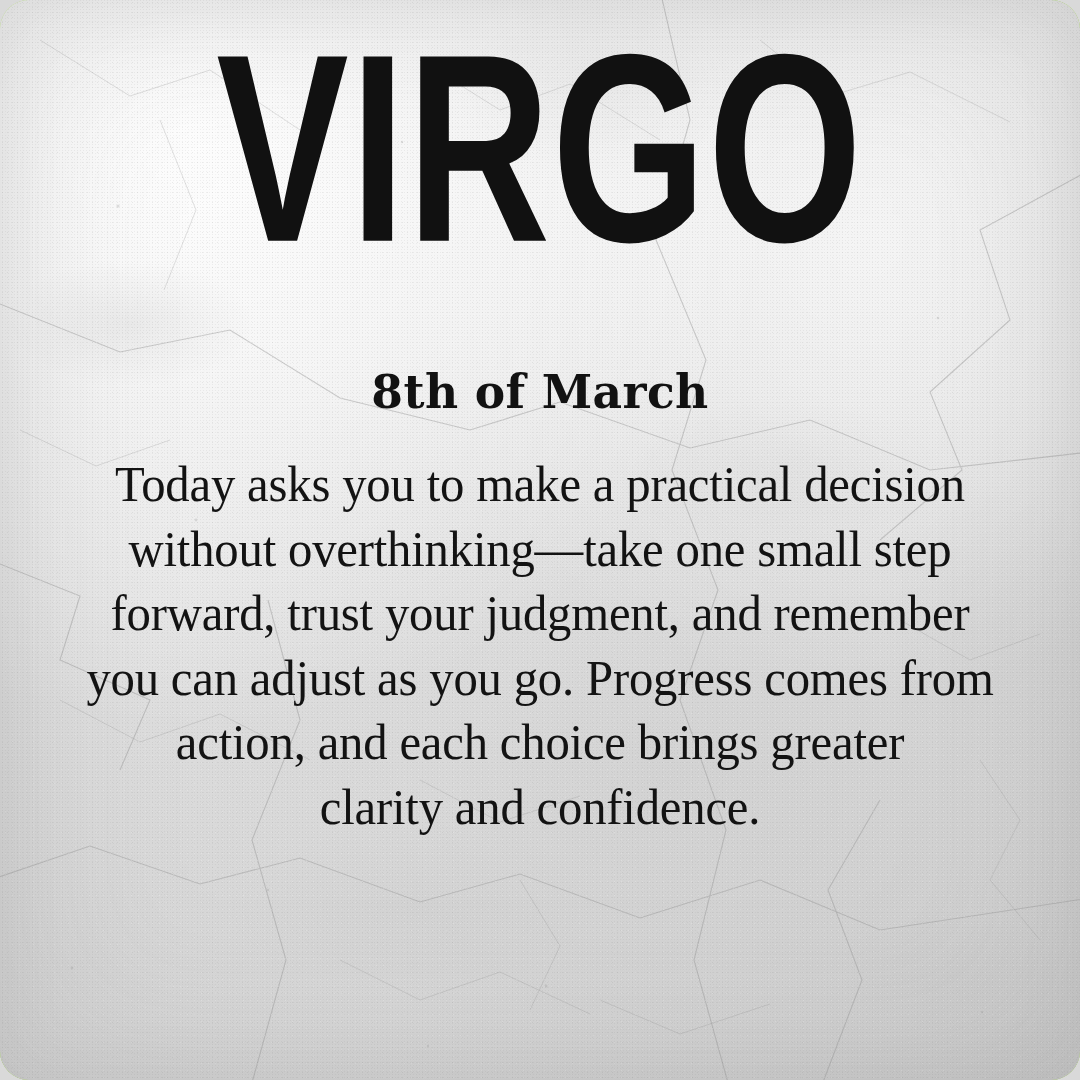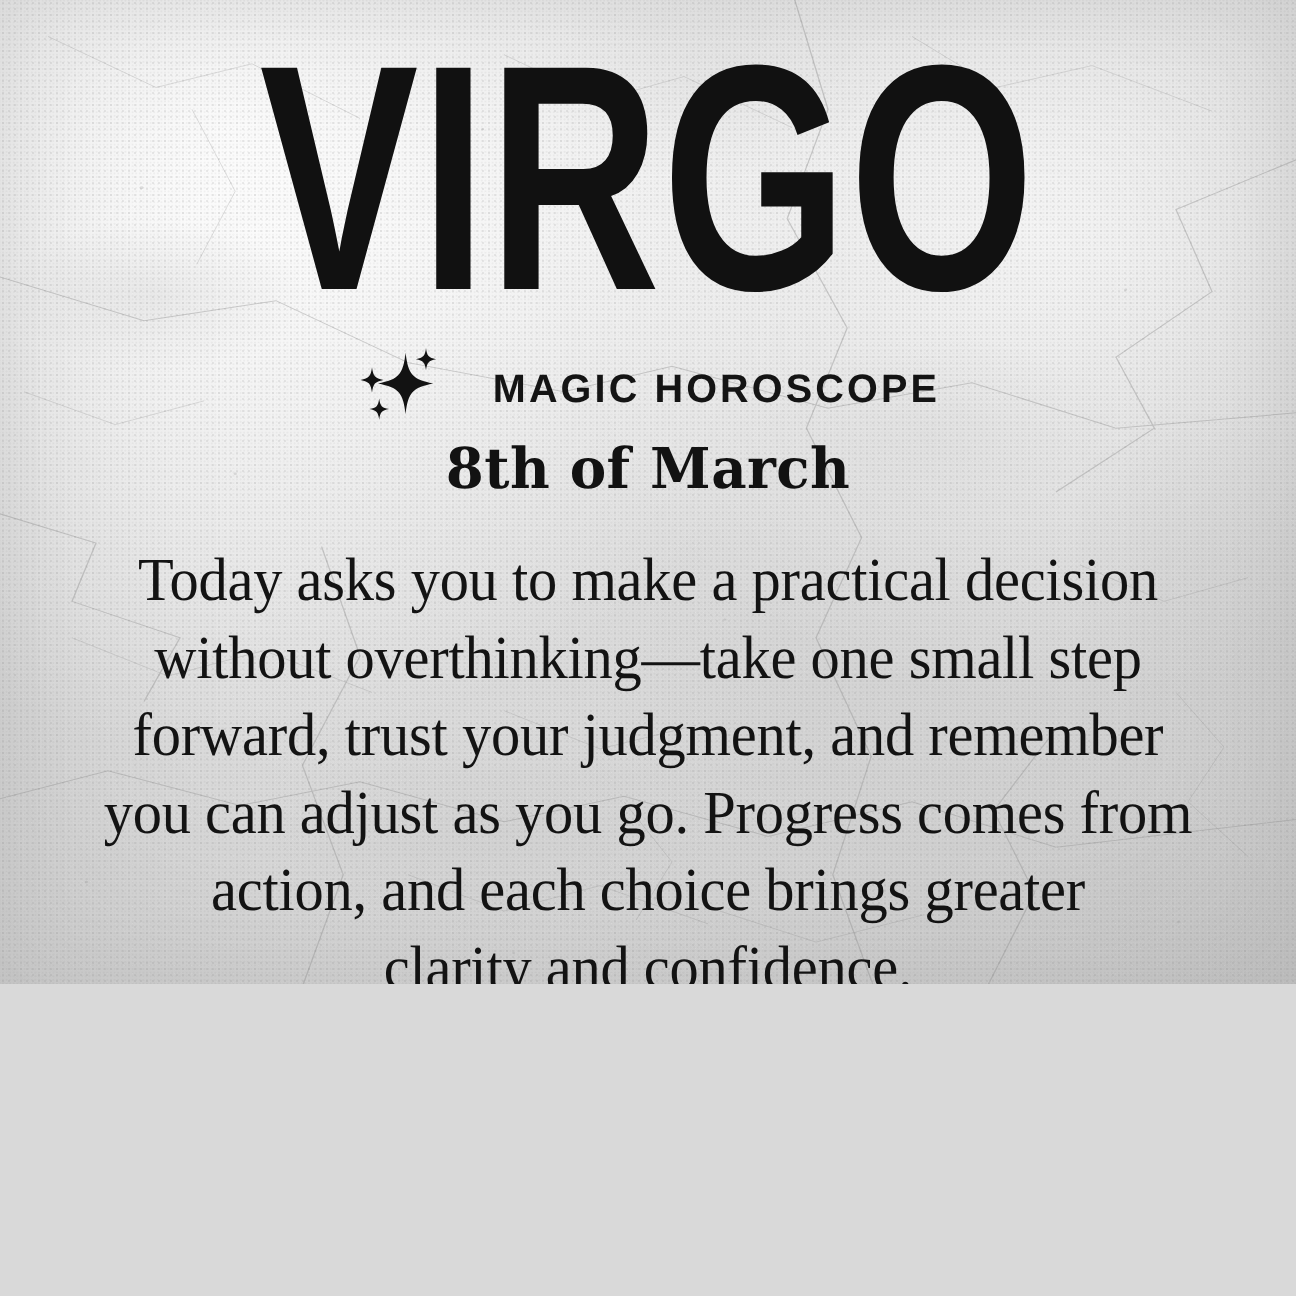--- a/index.html
+++ b/index.html
@@ -5,25 +5,26 @@
 <style>
   html, body {
     margin: 0;
     padding: 0;
     background: #d9d9d9;
   }
 
   .card {
     position: relative;
     width: 1080px;
-    height: 820px;
+    height: 1080px;
     overflow: hidden;
     background-color: #84cc16;
     font-family: "Liberation Sans", sans-serif;
     box-sizing: border-box;
+    border-radius: 29px;
   }
 
   
   .tex {
     position: absolute;
     inset: 0;
     pointer-events: none;
   }
 
   
@@ -195,31 +196,20 @@
     </svg>
   </div>
 
   <div class="tex tex-grain"></div>
   <div class="tex tex-vignette"></div>
 
   <div class="content">
 
     <div class="sign-title">VIRGO</div>
 
-    <div class="brand-row">
-      <span class="sparkle-icon">
-        <svg width="74" height="66" viewBox="0 0 74 66" aria-hidden="true">
-          <path d="M41 6 C43.2 24.4 46.6 28.0 64 31.6 C46.6 35.2 43.2 38.8 41 57.2 C38.8 38.8 35.4 35.2 18 31.6 C35.4 28.0 38.8 24.4 41 6 Z" fill="#121212"></path>
-          <path d="M13 18 C14.0 25.6 15.4 27.1 22.6 28.6 C15.4 30.1 14.0 31.6 13 39.2 C12.0 31.6 10.6 30.1 3.4 28.6 C10.6 27.1 12.0 25.6 13 18 Z" fill="#121212"></path>
-          <path d="M58 2 C58.9 8.7 60.1 10.0 66.4 11.3 C60.1 12.6 58.9 13.9 58 20.6 C57.1 13.9 55.9 12.6 49.6 11.3 C55.9 10.0 57.1 8.7 58 2 Z" fill="#121212"></path>
-          <path d="M19 44 C19.9 50.4 21.1 51.7 27.2 52.9 C21.1 54.1 19.9 55.4 19 61.8 C18.1 55.4 16.9 54.1 10.8 52.9 C16.9 51.7 18.1 50.4 19 44 Z" fill="#121212"></path>
-        </svg>
-      </span>
-      <span class="brand-label">MAGIC HOROSCOPE</span>
-    </div>
 
     <div class="date-line">8th of March</div>
 
     <div class="horoscope-body">
       <span class="ln">Today asks you to make a practical decision</span>
       <span class="ln">without overthinking—take one small step</span>
       <span class="ln">forward, trust your judgment, and remember</span>
       <span class="ln">you can adjust as you go. Progress comes from</span>
       <span class="ln">action, and each choice brings greater</span>
       <span class="ln">clarity and confidence.</span>

